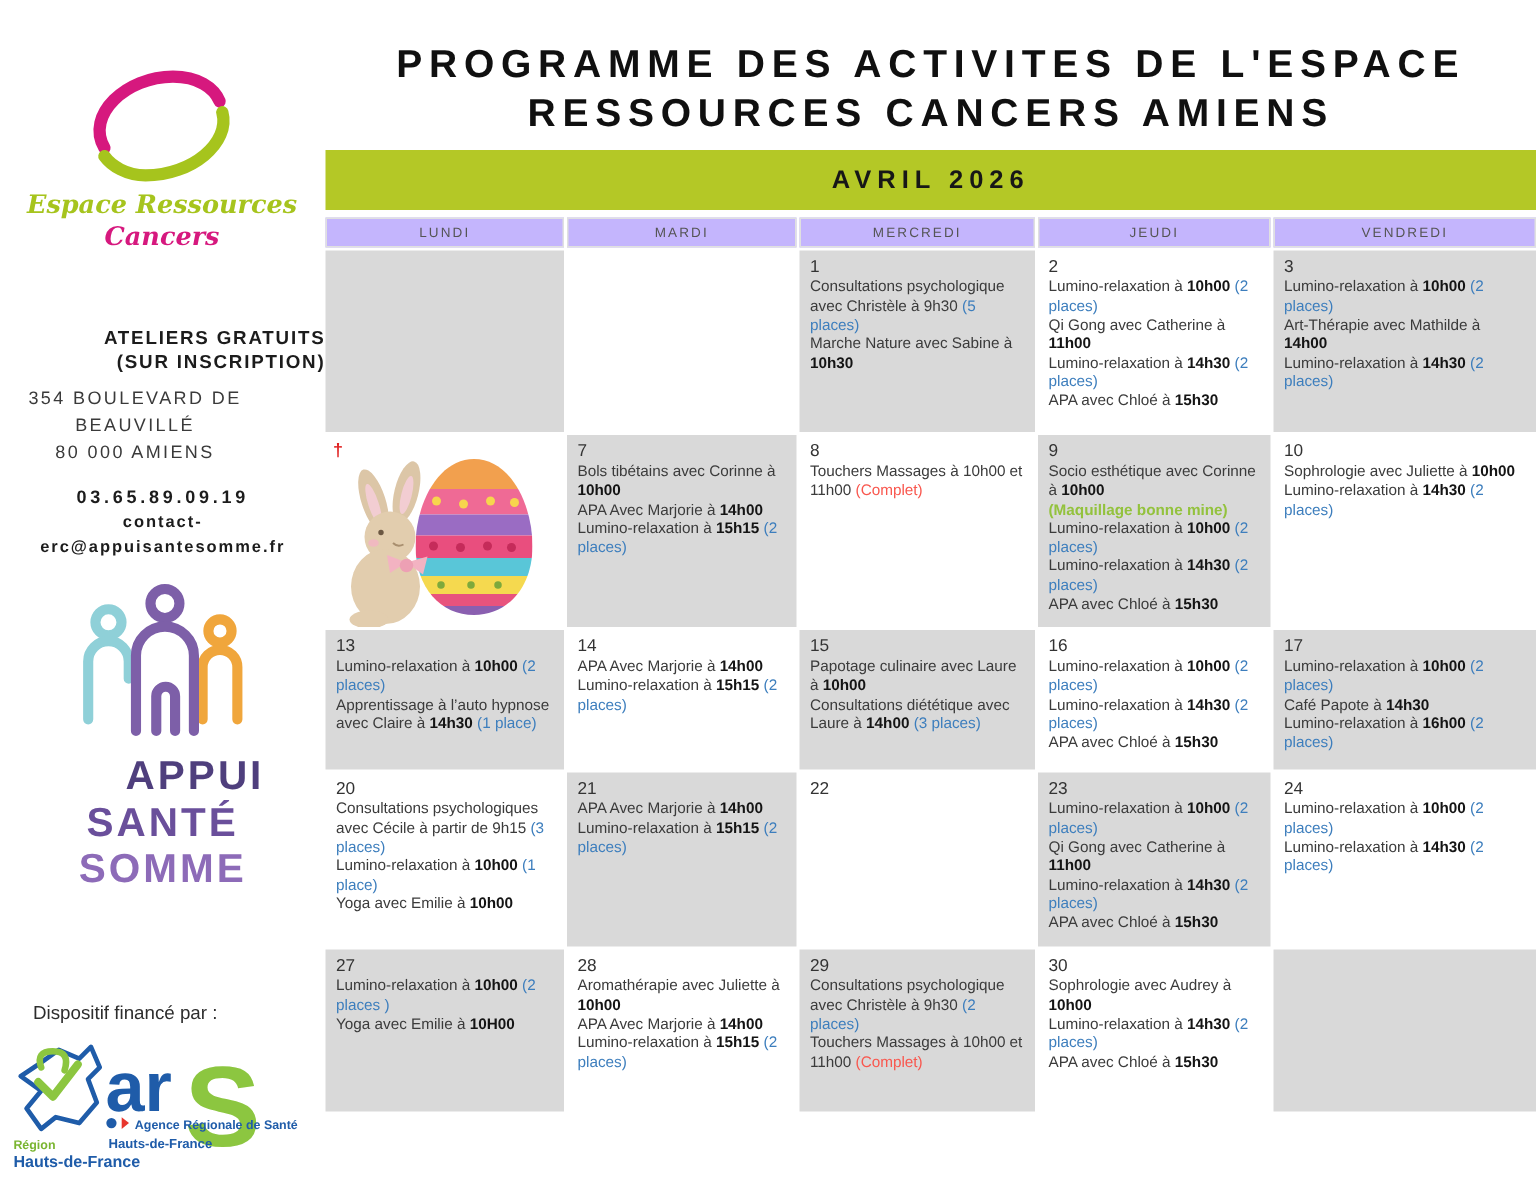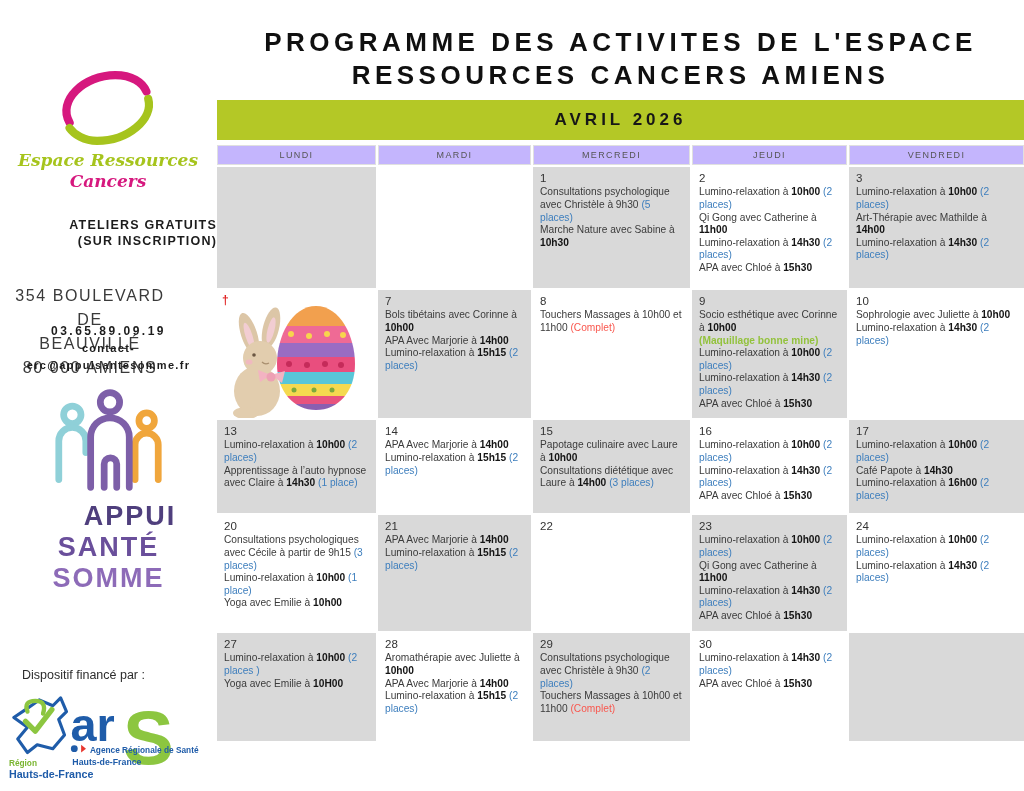--- a/index.html
+++ b/index.html
@@ -2,25 +2,25 @@
 <html><head>
 <meta charset="utf-8">
 <style>
   html,body{margin:0;padding:0;}
   body{
     width:1024px;height:791px;position:relative;background:#ffffff;
     font-family:"Liberation Sans",sans-serif;color:#3b3b3b;overflow:hidden;
   }
   
   .sidebar{position:absolute;left:0;top:0;width:217px;height:791px;background:#fff;}
-  .erc-logo{position:absolute;top:64px;left:8px;width:200px;text-align:center;}
+  .erc-logo{position:absolute;top:40px;left:8px;width:200px;text-align:center;}
   .erc-script1{font-family:"DejaVu Serif",serif;font-style:italic;font-weight:bold;font-size:17px;color:#a6c41d;margin-top:-6px;}
   .erc-script2{font-family:"DejaVu Serif",serif;font-style:italic;font-weight:bold;font-size:17px;color:#d6187e;margin-top:1px;}
   .ateliers{position:absolute;top:218px;left:0;width:217px;text-align:right;font-weight:bold;font-size:12.5px;letter-spacing:1.2px;color:#1c1c1c;line-height:1.25;}
-  .address{position:absolute;top:256px;left:0;width:180px;text-align:center;font-size:16px;letter-spacing:1.6px;color:#3a3a3a;line-height:1.5;margin-top:28px;}
+  .address{position:absolute;top:256px;left:0;width:180px;text-align:center;font-size:12px;letter-spacing:1.6px;color:#3a3a3a;line-height:1.5;}
   .phone-block{position:absolute;top:322px;left:0;width:217px;text-align:center;color:#1c1c1c;line-height:1.5;}
   .phone{font-weight:bold;font-size:12px;letter-spacing:2.5px;}
   .email{font-weight:bold;font-size:11px;letter-spacing:1.3px;text-align:center;}
   .appui-logo{position:absolute;top:383px;left:0;width:217px;text-align:center;}
   .appui-word{line-height:1.0;font-weight:bold;letter-spacing:2px;font-size:27px;margin-top:4px;}
   .appui-w1{color:#4f3f7d;padding-left:43px;}
   .appui-w2{color:#6a4f9b;}
   .appui-w3{color:#8d6bb8;}
   .financed{position:absolute;top:668px;left:22px;font-size:12.5px;color:#2d2d2d;}
   .ars-logo{position:absolute;top:688px;left:6px;}
@@ -286,17 +286,18 @@
       <div class="activity"><span>APA Avec Marjorie à </span><span class="seg-b">14h00</span></div>
       <div class="activity"><span>Lumino-relaxation à </span><span class="seg-b">15h15</span><span> </span><span class="seg-blue">(2 places)</span></div>
     </div>
     <div class="cell shade-grey">
       <div class="day">29</div>
       <div class="activity"><span>Consultations psychologique avec Christèle à 9h30 </span><span class="seg-blue">(2 places)</span></div>
       <div class="activity"><span>Touchers Massages à 10h00 et 11h00 </span><span class="seg-red">(Complet)</span></div>
     </div>
     <div class="cell shade-white">
       <div class="day">30</div>
+      <div class="activity"><span>Sophrologie avec Audrey à </span><span class="seg-b">10h00</span></div>
       <div class="activity"><span>Lumino-relaxation à </span><span class="seg-b">14h30</span><span> </span><span class="seg-blue">(2 places)</span></div>
       <div class="activity"><span>APA avec Chloé à </span><span class="seg-b">15h30</span></div>
     </div>
     <div class="cell shade-grey"></div>
   </div>
 
 </body></html>

